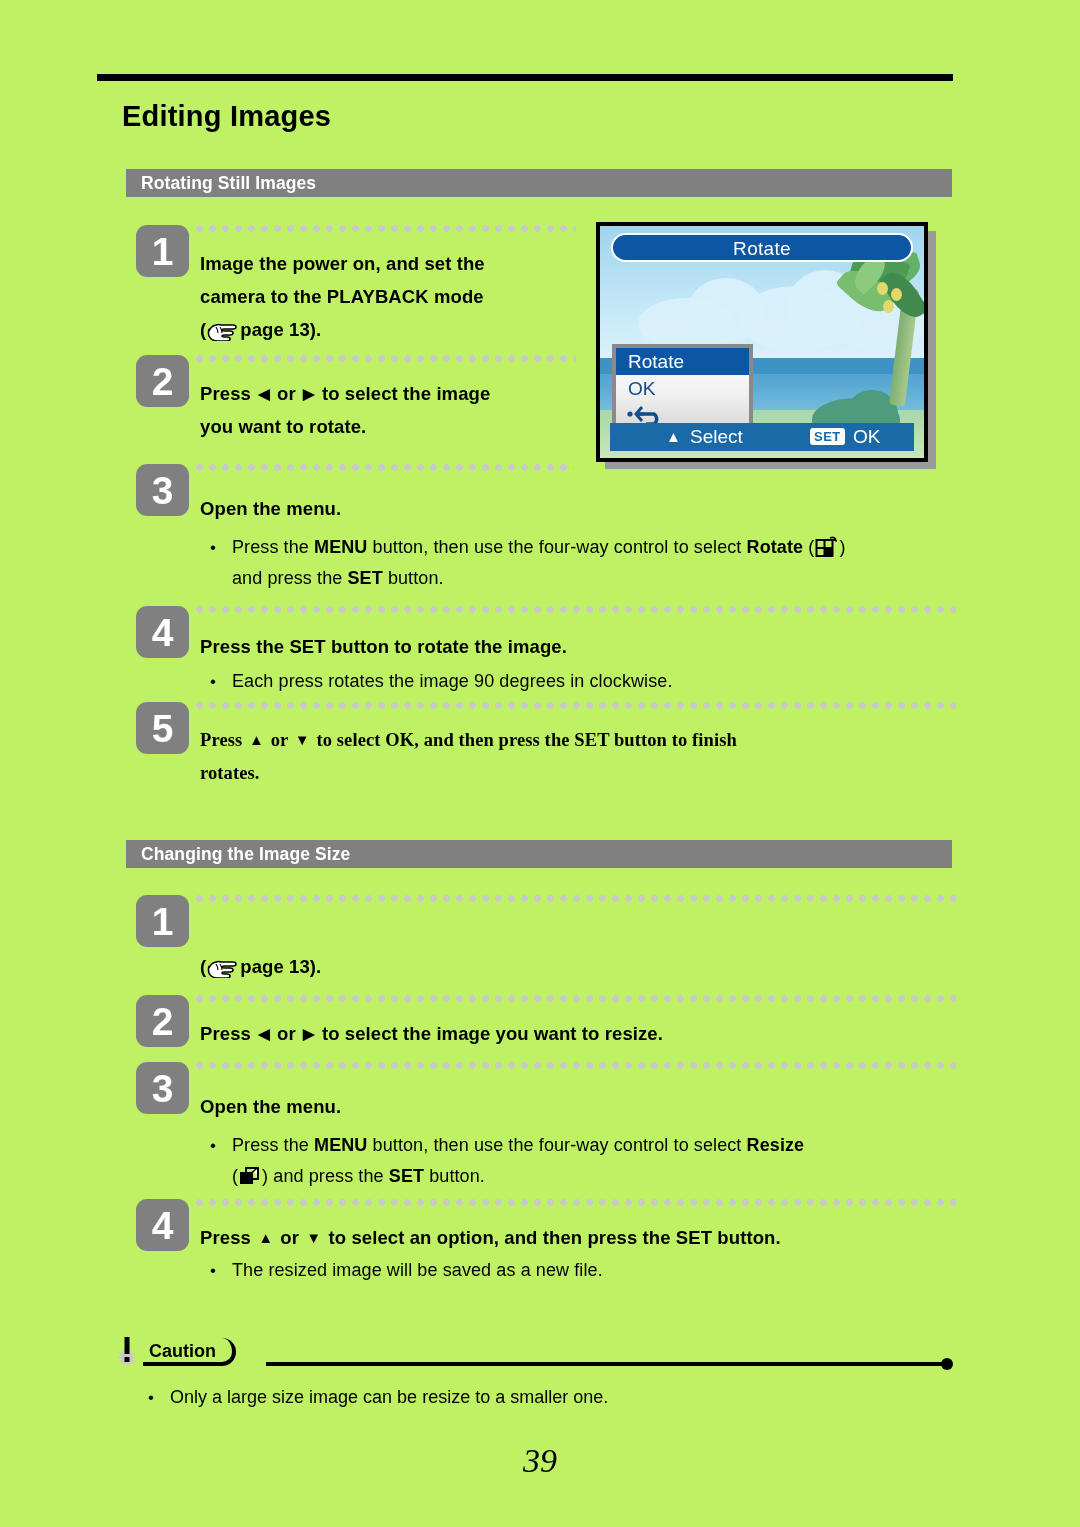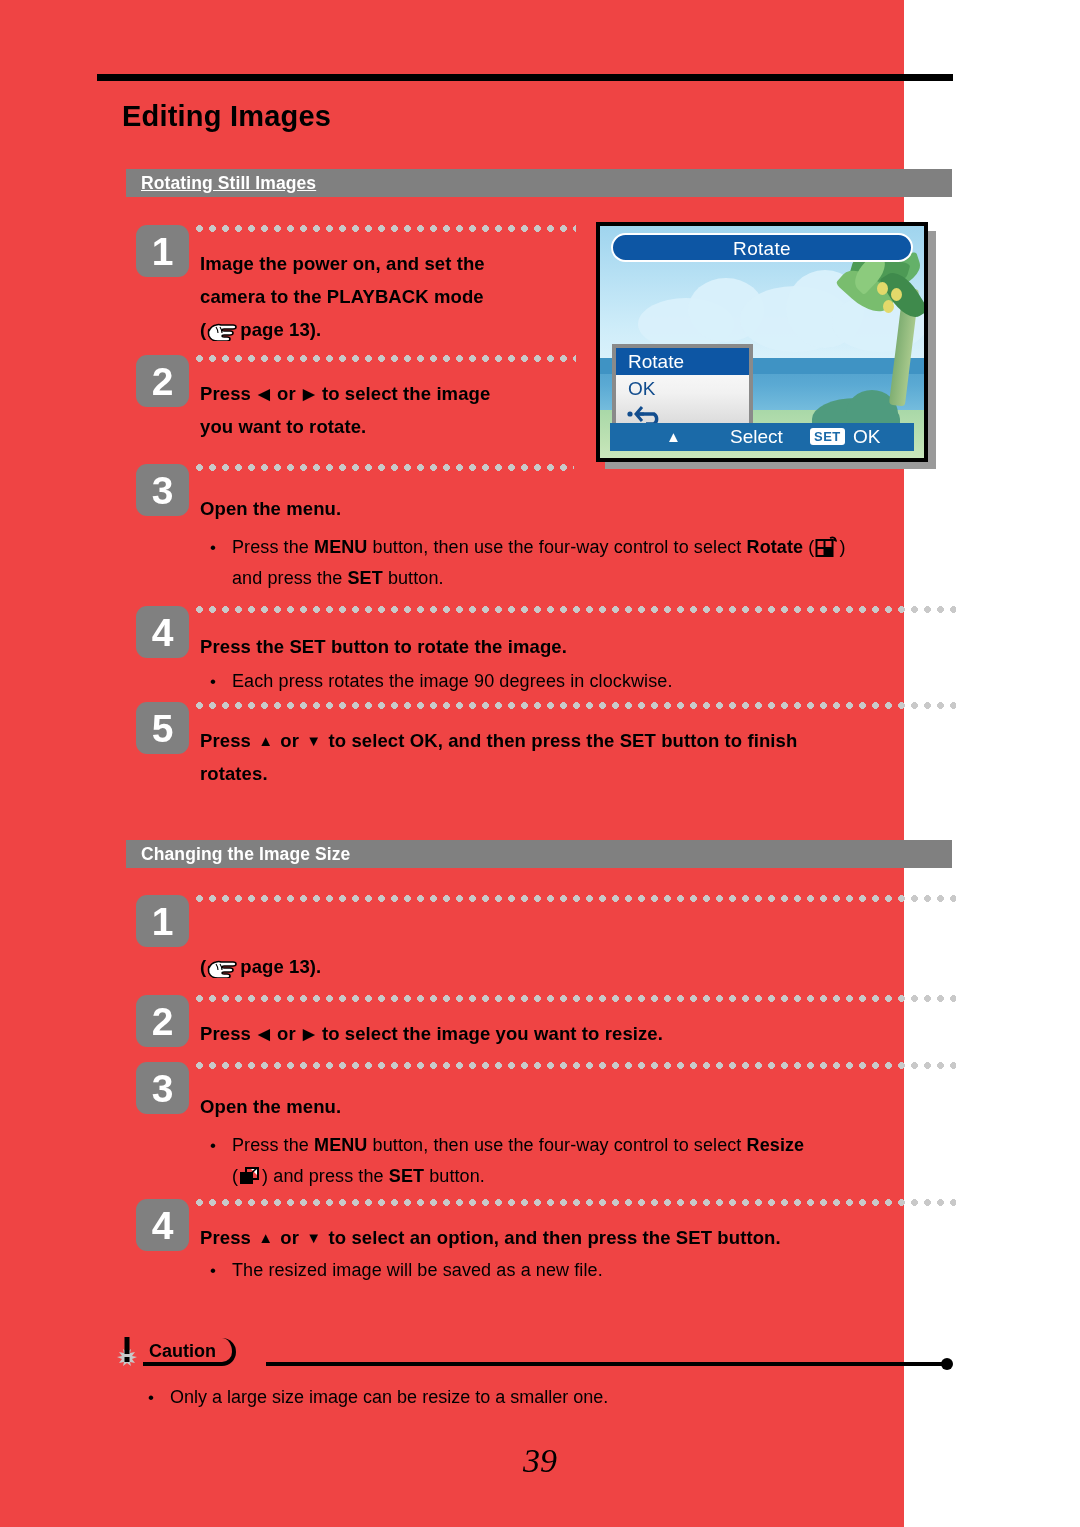--- a/index.html
+++ b/index.html
@@ -8,23 +8,23 @@
     width: 1080px;
     height: 1527px;
     background: #ffffff;
     font-family: "Liberation Sans", sans-serif;
     color: #000;
     overflow: hidden;
   }
 
   .page {
     position: relative;
-    width: 904px;
+    width: 1080px;
     height: 1527px;
-    background: #ef4444;
+    background: #bef264;
   }
 
   
   .top-rule {
     position: absolute;
     left: 97px;
     top: 74px;
     width: 856px;
     height: 7px;
     background: #000;
@@ -47,21 +47,21 @@
     width: 826px;
     height: 28px;
     background: #808080;
     color: #fff;
     font-size: 17.5px;
     font-weight: bold;
     line-height: 28px;
     padding-left: 15px;
     letter-spacing: 0.1px;
   }
-  #bar-rotating { top: 169px; text-decoration: underline; }
+  #bar-rotating { top: 169px; }
   #bar-resize   { top: 840px; }
 
   
   .step {
     position: absolute;
   }
   .step-num {
     position: absolute;
     left: 0;
     top: 0;
@@ -276,21 +276,21 @@
     width: 304px;
     height: 28px;
     background: #1b6aa8;
     color: #fff;
     font-size: 19px;
     line-height: 28px;
   }
   .lcd-bottom .ud {
     position: absolute; left: 56px; top: 0; font-size: 15px; line-height: 28px;
   }
-  .lcd-bottom .sel-lbl { position: absolute; left: 80px; top: 0; margin-left: 40px; }
+  .lcd-bottom .sel-lbl { position: absolute; left: 80px; top: 0; }
   .lcd-bottom .set-box {
     position: absolute; left: 200px; top: 5px;
     background: #fff; color: #1b6aa8;
     font-size: 13px; font-weight: bold;
     line-height: 17px;
     height: 17px;
     padding: 0 4px;
     border-radius: 3px;
     letter-spacing: .5px;
   }
@@ -472,21 +472,21 @@
       <span>Press the SET button to rotate the image.</span>
     </div>
     <div class="bullet-line" style="left:74px;top:60px;width:745px;">
       <span class="bullet-dot">•</span><span>Each press rotates the image 90 degrees in clockwise.</span>
     </div>
   </div>
 
   <div class="step" style="left:136px;top:702px;width:820px;">
     <div class="dots" style="left:60px;width:760px;"></div>
     <div class="step-num">5</div>
-    <div class="step-body" style="left:64px;top:22px;width:760px;">
+    <div class="step-body" style="left:64px;top:22px;width:760px;font-family:Liberation Serif, serif;">
       <span>Press</span>
       <span class="arw">▲</span>
       <span>or</span>
       <span class="arw">▼</span>
       <span>to select OK, and then press the SET button to finish</span><br>
       <span>rotates.</span>
     </div>
   </div>
 
   <div class="section-bar" id="bar-resize">Changing the Image Size</div>

